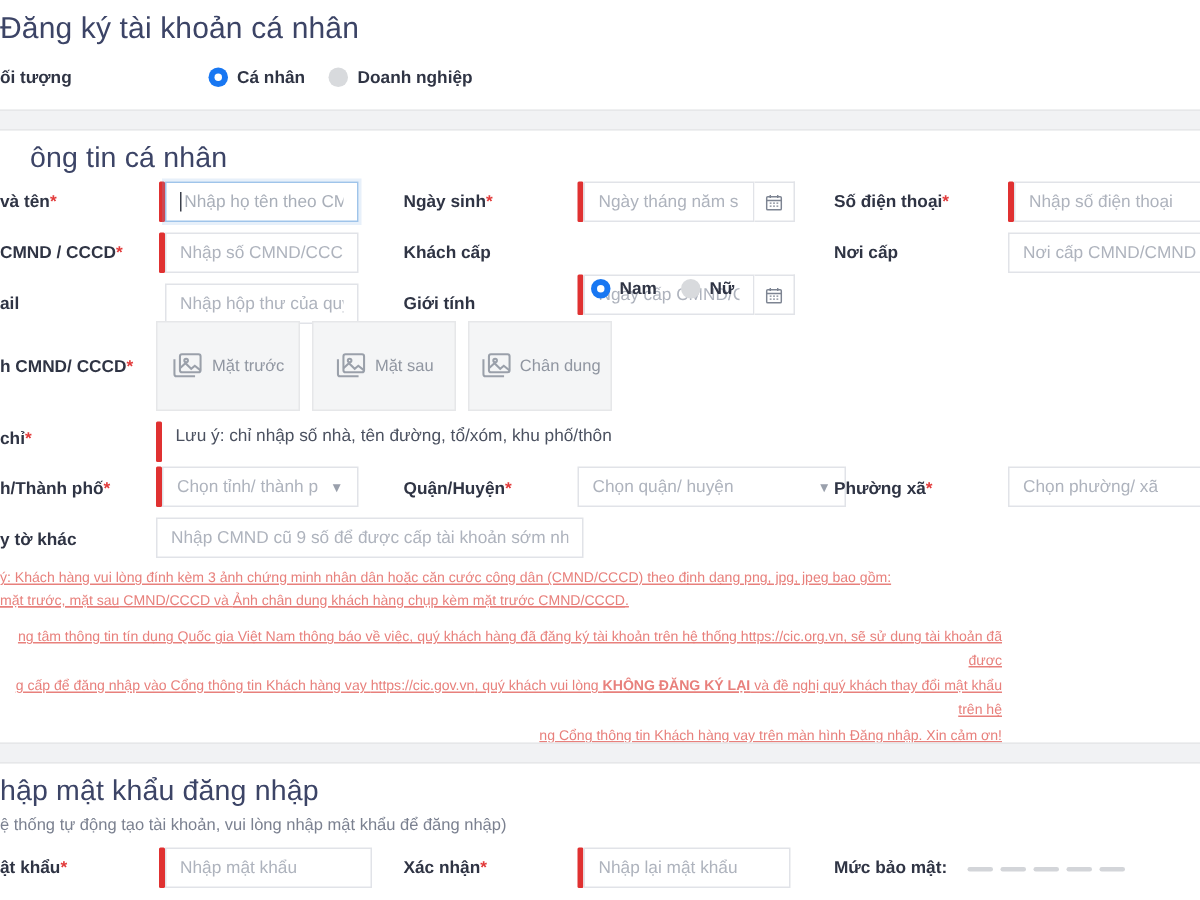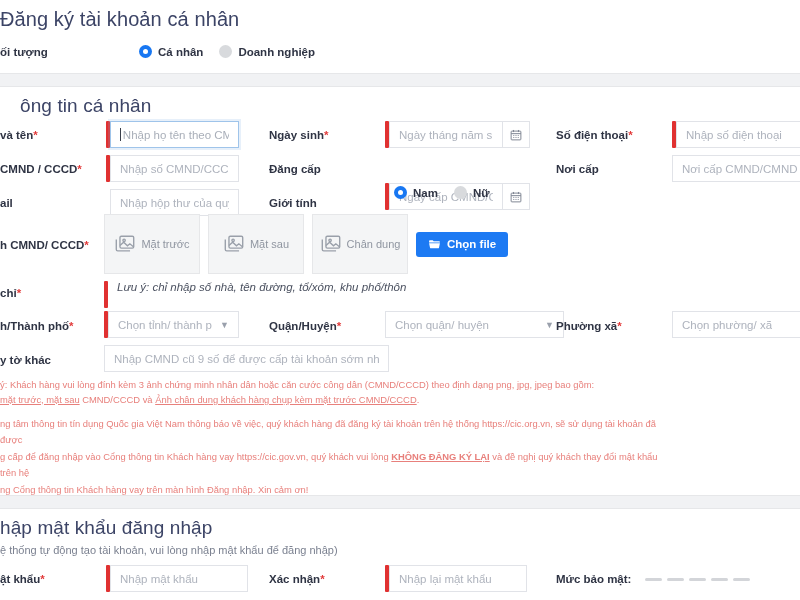--- a/index.html
+++ b/index.html
@@ -71,25 +71,25 @@
   .tile .cap{font-size:11px;color:#9096a1;}
   .tile svg{display:block;color:#9aa0aa;}
   .btn-blue{
     background:#1d7af3;color:#fff;border:none;border-radius:3px;
     height:25px;padding:0 12px;display:flex;align-items:center;gap:6px;
     font-size:11.5px;font-weight:bold;font-family:inherit;cursor:pointer;
     align-self:center;
   }
   .btn-blue svg{display:block;}
 
-  .note-line{display:flex;height:20px;font-style:italic;}
+  .note-line{display:flex;align-items:center;height:20px;}
   .note-line .txt{font-size:11.5px;color:#4b5160;padding-left:9px;white-space:nowrap;}
 
   
-  .notice{font-size:9.4px;line-height:1.55;color:#e8807c;}
+  .notice{font-size:9.4px;line-height:1.55;color:#e8807c;text-decoration:underline;}
   .notice .u{text-decoration:underline;}
   .notice a{color:#e8807c;text-decoration:none;}
   .notice .strong{font-weight:bold;text-decoration:underline;}
 
   .subnote{font-size:11px;color:#7b8190;}
 
   
   .meter{display:flex;gap:5px;align-items:center;}
   .meter i{display:block;width:17px;height:3px;background:#d3d5d9;border-radius:2px;}
 
@@ -172,21 +172,21 @@
       <span>CMND / CCCD</span><span class="req">*</span>
     </div>
     <div class="abs field" style="left:106px;top:155px;width:133px;">
       <div class="redbar"></div>
       <div class="ctrl">
         <span class="ph">Nhập số CMND/CCCD</span>
       </div>
     </div>
 
     <div class="abs lbl" style="left:269px;top:163px;">
-      <span>Đăng cấp</span>
+      <span>Khách cấp</span>
     </div>
     <div class="abs field" style="left:385px;top:155px;width:145px;margin-top:28px;">
       <div class="redbar"></div>
       <div class="ctrl">
         <span class="ph">Ngày cấp CMND/C</span>
       </div>
       <div class="addon">
         <svg width="12" height="12" viewBox="0 0 16 16" fill="none" stroke="currentColor" stroke-width="1.3">
           <rect x="1.5" y="2.8" width="13" height="11.7" rx="1"></rect>
           <path d="M1.5 6.2h13M4.7 1.3v2.8M11.3 1.3v2.8"></path>
@@ -257,29 +257,20 @@
         <span>
           <svg width="22" height="22" viewBox="0 0 24 24" fill="none" stroke="currentColor" stroke-width="1.5">
             <rect x="6.5" y="3.5" width="15" height="13" rx="1.5"></rect>
             <circle cx="11" cy="8" r="1.3"></circle>
             <path d="M6.5 13.6l4-3.6 4.2 4 2.6-2.2 4.2 3.4"></path>
             <path d="M17.5 19.5H4a1.5 1.5 0 0 1-1.5-1.5V7"></path>
           </svg>
         </span>
         <span class="cap">Chân dung</span>
       </div>
-      <button class="btn-blue">
-        <span>
-          <svg width="13" height="13" viewBox="0 0 24 24" fill="currentColor">
-            <path d="M2 5.5A1.5 1.5 0 0 1 3.5 4h5.2l1.8 2h10A1.5 1.5 0 0 1 22 7.5v1H2z"></path>
-            <path d="M2 9.6h20l-1.7 8.2a1.6 1.6 0 0 1-1.6 1.2H5.3a1.6 1.6 0 0 1-1.6-1.2z"></path>
-          </svg>
-        </span>
-        <span>Chọn file</span>
-      </button>
     </div>
 
     <div class="abs lbl" style="left:0px;top:287px;">
       <span>chỉ</span><span class="req">*</span>
     </div>
     <div class="abs field" style="left:104px;top:281px;width:320px;">
       <div class="redbar"></div>
       <div class="note-line">
         <span class="txt">Lưu ý: chỉ nhập số nhà, tên đường, tổ/xóm, khu phố/thôn</span>
       </div>
@@ -325,21 +316,21 @@
     </div>
   </div>
 
   <div class="abs notice" style="left:0px;top:378px;width:800px;">
     <div>ý: Khách hàng vui lòng đính kèm 3 ảnh chứng minh nhân dân hoặc căn cước công dân (CMND/CCCD) theo định dạng png, jpg, jpeg bao gồm:</div>
     <div>
       <span class="u">mặt trước, mặt sau</span><span> CMND/CCCD và </span><span class="u">Ảnh chân dung khách hàng chụp kèm mặt trước CMND/CCCD</span><span>.</span>
     </div>
   </div>
 
-  <div class="abs notice" style="left:0px;top:416px;width:668px;line-height:1.75;">
+  <div class="abs notice" style="left:0px;top:416px;width:668px;line-height:1.75;text-align:right;">
     <div>
       <span>ng tâm thông tin tín dụng Quốc gia Việt Nam thông báo về việc, quý khách hàng đã đăng ký tài khoản trên hệ thống </span><a href="#">https://cic.org.vn</a><span>, sẽ sử dụng tài khoản đã được</span>
     </div>
     <div>
       <span>g cấp để đăng nhập vào Cổng thông tin Khách hàng vay </span><a href="#">https://cic.gov.vn</a><span>, quý khách vui lòng </span><span class="strong">KHÔNG ĐĂNG KÝ LẠI</span><span> và đề nghị quý khách thay đổi mật khẩu trên hệ</span>
     </div>
     <div>ng Cổng thông tin Khách hàng vay trên màn hình Đăng nhập. Xin cảm ơn!</div>
   </div>
 
   <div class="abs band" style="left:0;top:495px;width:800px;"></div>

